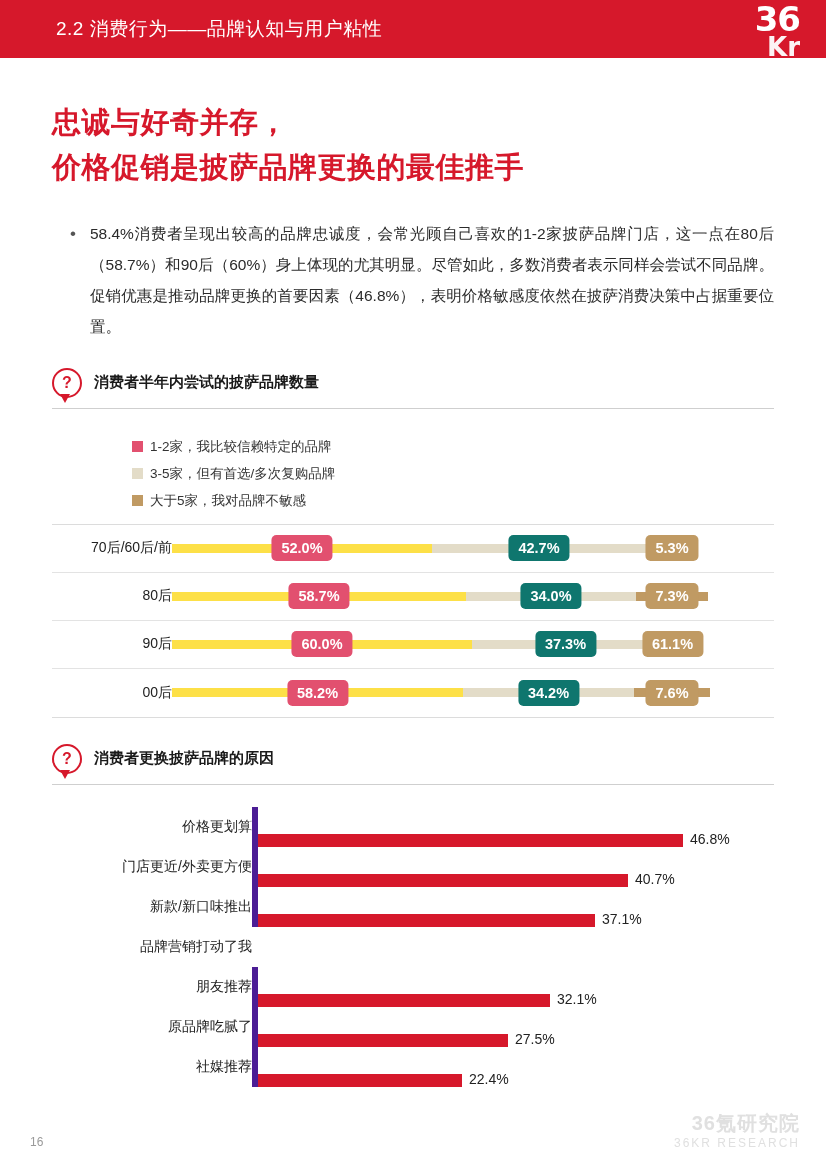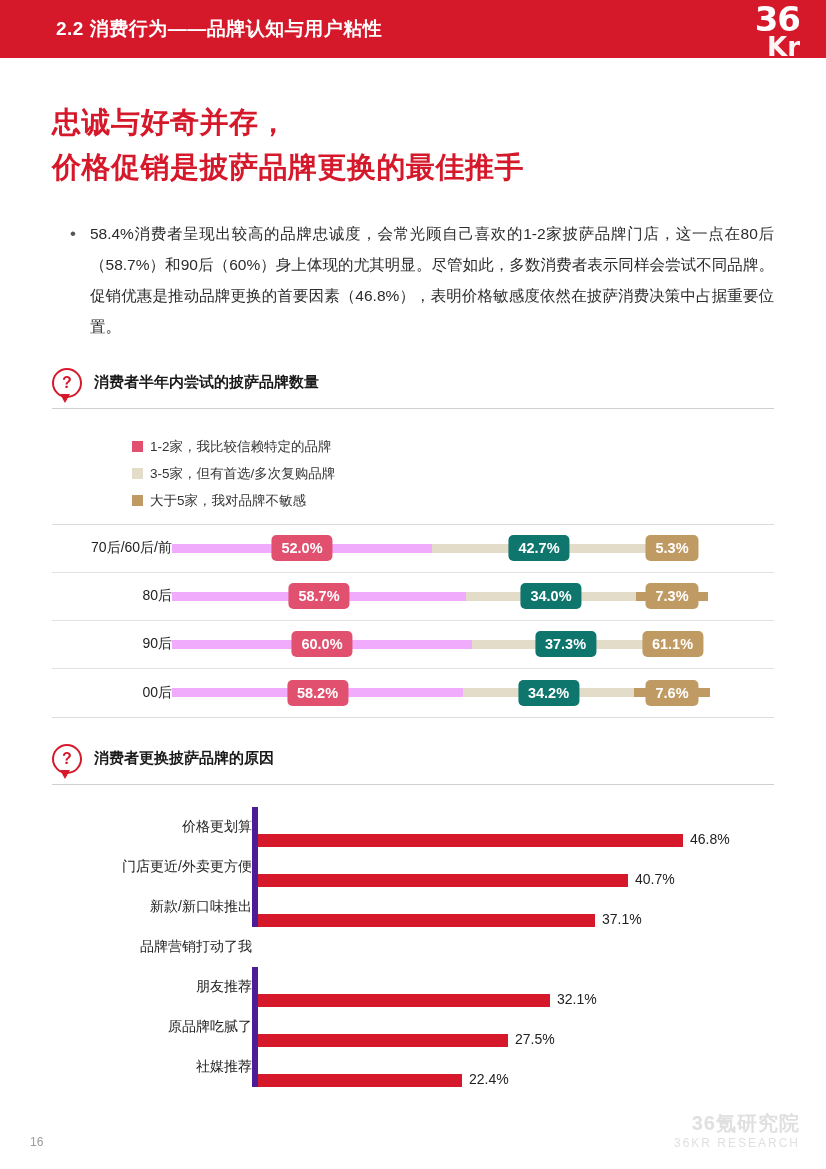--- a/index.html
+++ b/index.html
@@ -23,21 +23,21 @@
   .header {
     position: relative;
     height: 58px;
     background: #d6182b;
     display: flex;
     align-items: center;
   }
   .header-title {
     color: #ffffff;
     font-size: 19px;
-    font-weight: bold;
+    font-weight: normal;
     letter-spacing: 0.5px;
     margin-left: 56px;
   }
   .logo {
     position: absolute;
     right: 26px;
     top: 2px;
     color: #ffffff;
     font-size: 34px;
     font-weight: bold;
@@ -154,21 +154,21 @@
     flex: 0 0 auto;
   }
   .c1-track {
     position: relative;
     flex: 1 1 auto;
     height: 48px;
     display: flex;
     align-items: center;
   }
   .seg { height: 9px; position: relative; }
-  .seg.s1 { background: #f0abfc; text-align: center; }
+  .seg.s1 { background: #fde047; text-align: center; }
   .seg.s2 { background: #e3dcc8; }
   .seg.s3 { background: #c09a63; }
   .seg-label {
     position: absolute;
     top: 50%;
     left: 50%;
     transform: translate(-50%, -50%);
     font-size: 14.5px;
     font-weight: bold;
     padding: 5px 10px;

